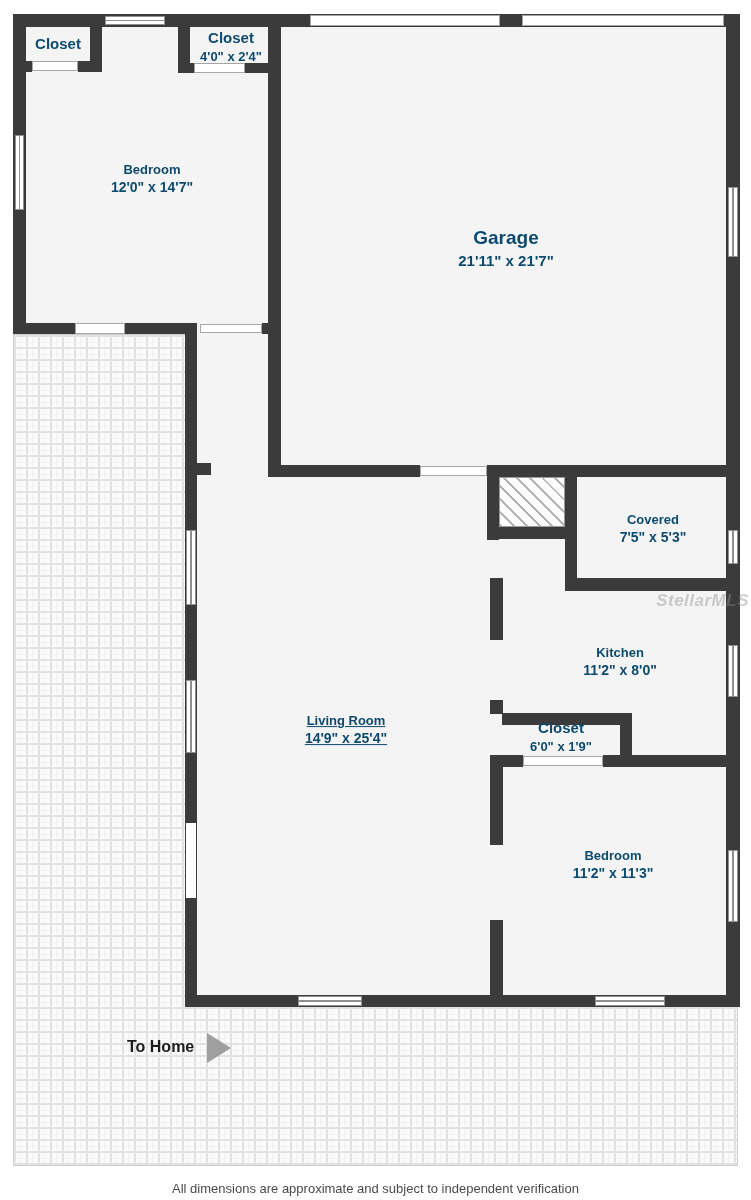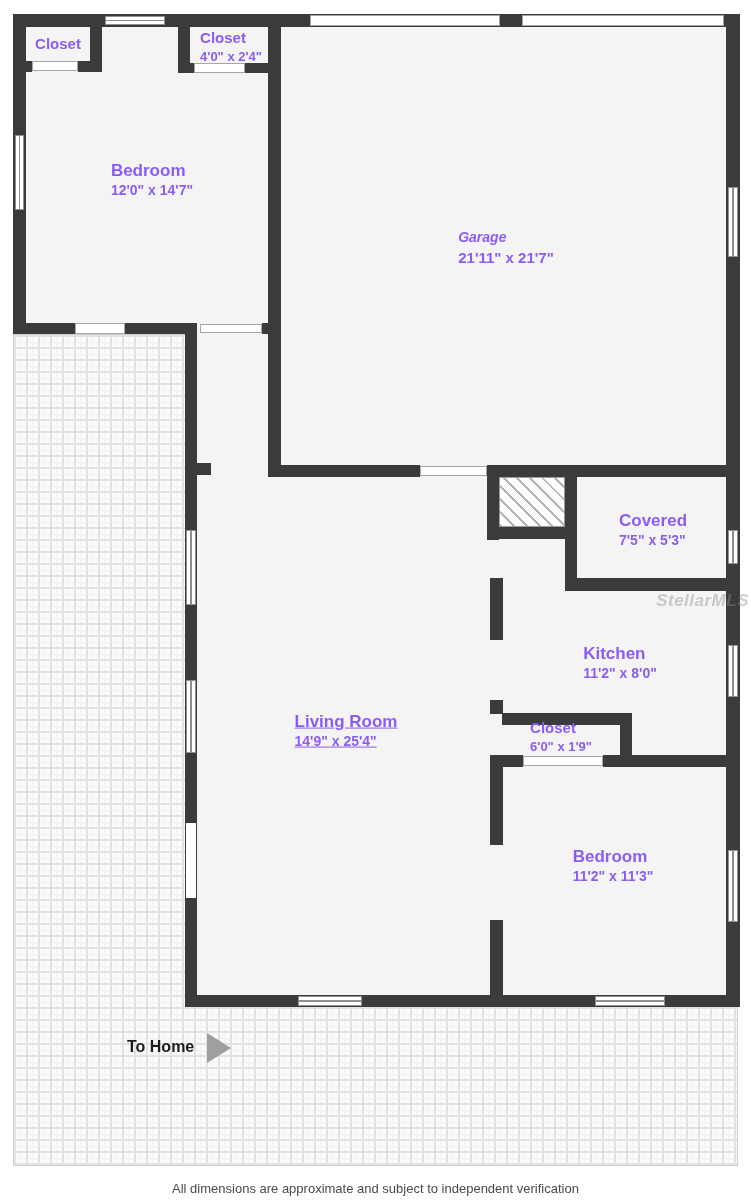--- a/index.html
+++ b/index.html
@@ -15,26 +15,26 @@
          border:1px solid #cfcfcf;}
   .fill{position:absolute;background:#f5f4f4;}
   .wall{position:absolute;background:#3b3b3b;}
   .win{position:absolute;background:#ffffff;border:1px solid #8f8f8f;box-sizing:border-box;}
   .win-v{background-image:linear-gradient(to right,transparent 42%,#8f8f8f 42%,#8f8f8f 58%,transparent 58%);}
   .win-h{background-image:linear-gradient(to bottom,transparent 42%,#8f8f8f 42%,#8f8f8f 58%,transparent 58%);}
   .opening{position:absolute;background:#ffffff;border:1px solid #a5a5a5;box-sizing:border-box;}
   .gap{position:absolute;background:#ffffff;}
   .hatch{position:absolute;background-color:#fdfdfd;border:1px solid #9a9a9a;box-sizing:border-box;
          background-image:repeating-linear-gradient(45deg,#b5b5b5 0 2px,transparent 2px 9px);}
-  .label{position:absolute;transform:translate(-50%,-50%);text-align:left;color:#8b5cf6;white-space:nowrap;}
-  .label .nm{font-weight:700;font-size:17px;line-height:1.25;}
+  .label{position:absolute;transform:translate(-50%,-50%);text-align:center;color:#0c4a6e;white-space:nowrap;}
+  .label .nm{font-weight:700;font-size:13px;line-height:1.25;}
   .label .dm{font-weight:700;font-size:14px;line-height:1.4;}
   .label.sm .nm{font-size:15px;}
   .label.sm .dm{font-size:13px;}
-  .label.lg .nm{font-size:14px;font-style:italic;}
+  .label.lg .nm{font-size:19px;}
   .label.lg .dm{font-size:15px;}
   .tohome{position:absolute;left:127px;top:1038px;font-weight:700;font-size:16px;color:#1c1c1c;}
   .arrow{position:absolute;left:207px;top:1033px;width:0;height:0;
          border-top:15px solid transparent;border-bottom:15px solid transparent;
          border-left:24px solid #9f9f9f;}
   .watermark{position:absolute;right:2px;top:591px;font-size:17px;font-weight:700;font-style:italic;
              color:#8d8d8d;opacity:0.42;letter-spacing:0.5px;}
   .footer{position:absolute;left:0;top:1181px;width:751px;text-align:center;
           font-size:13px;color:#4a4a4a;}
 </style>

